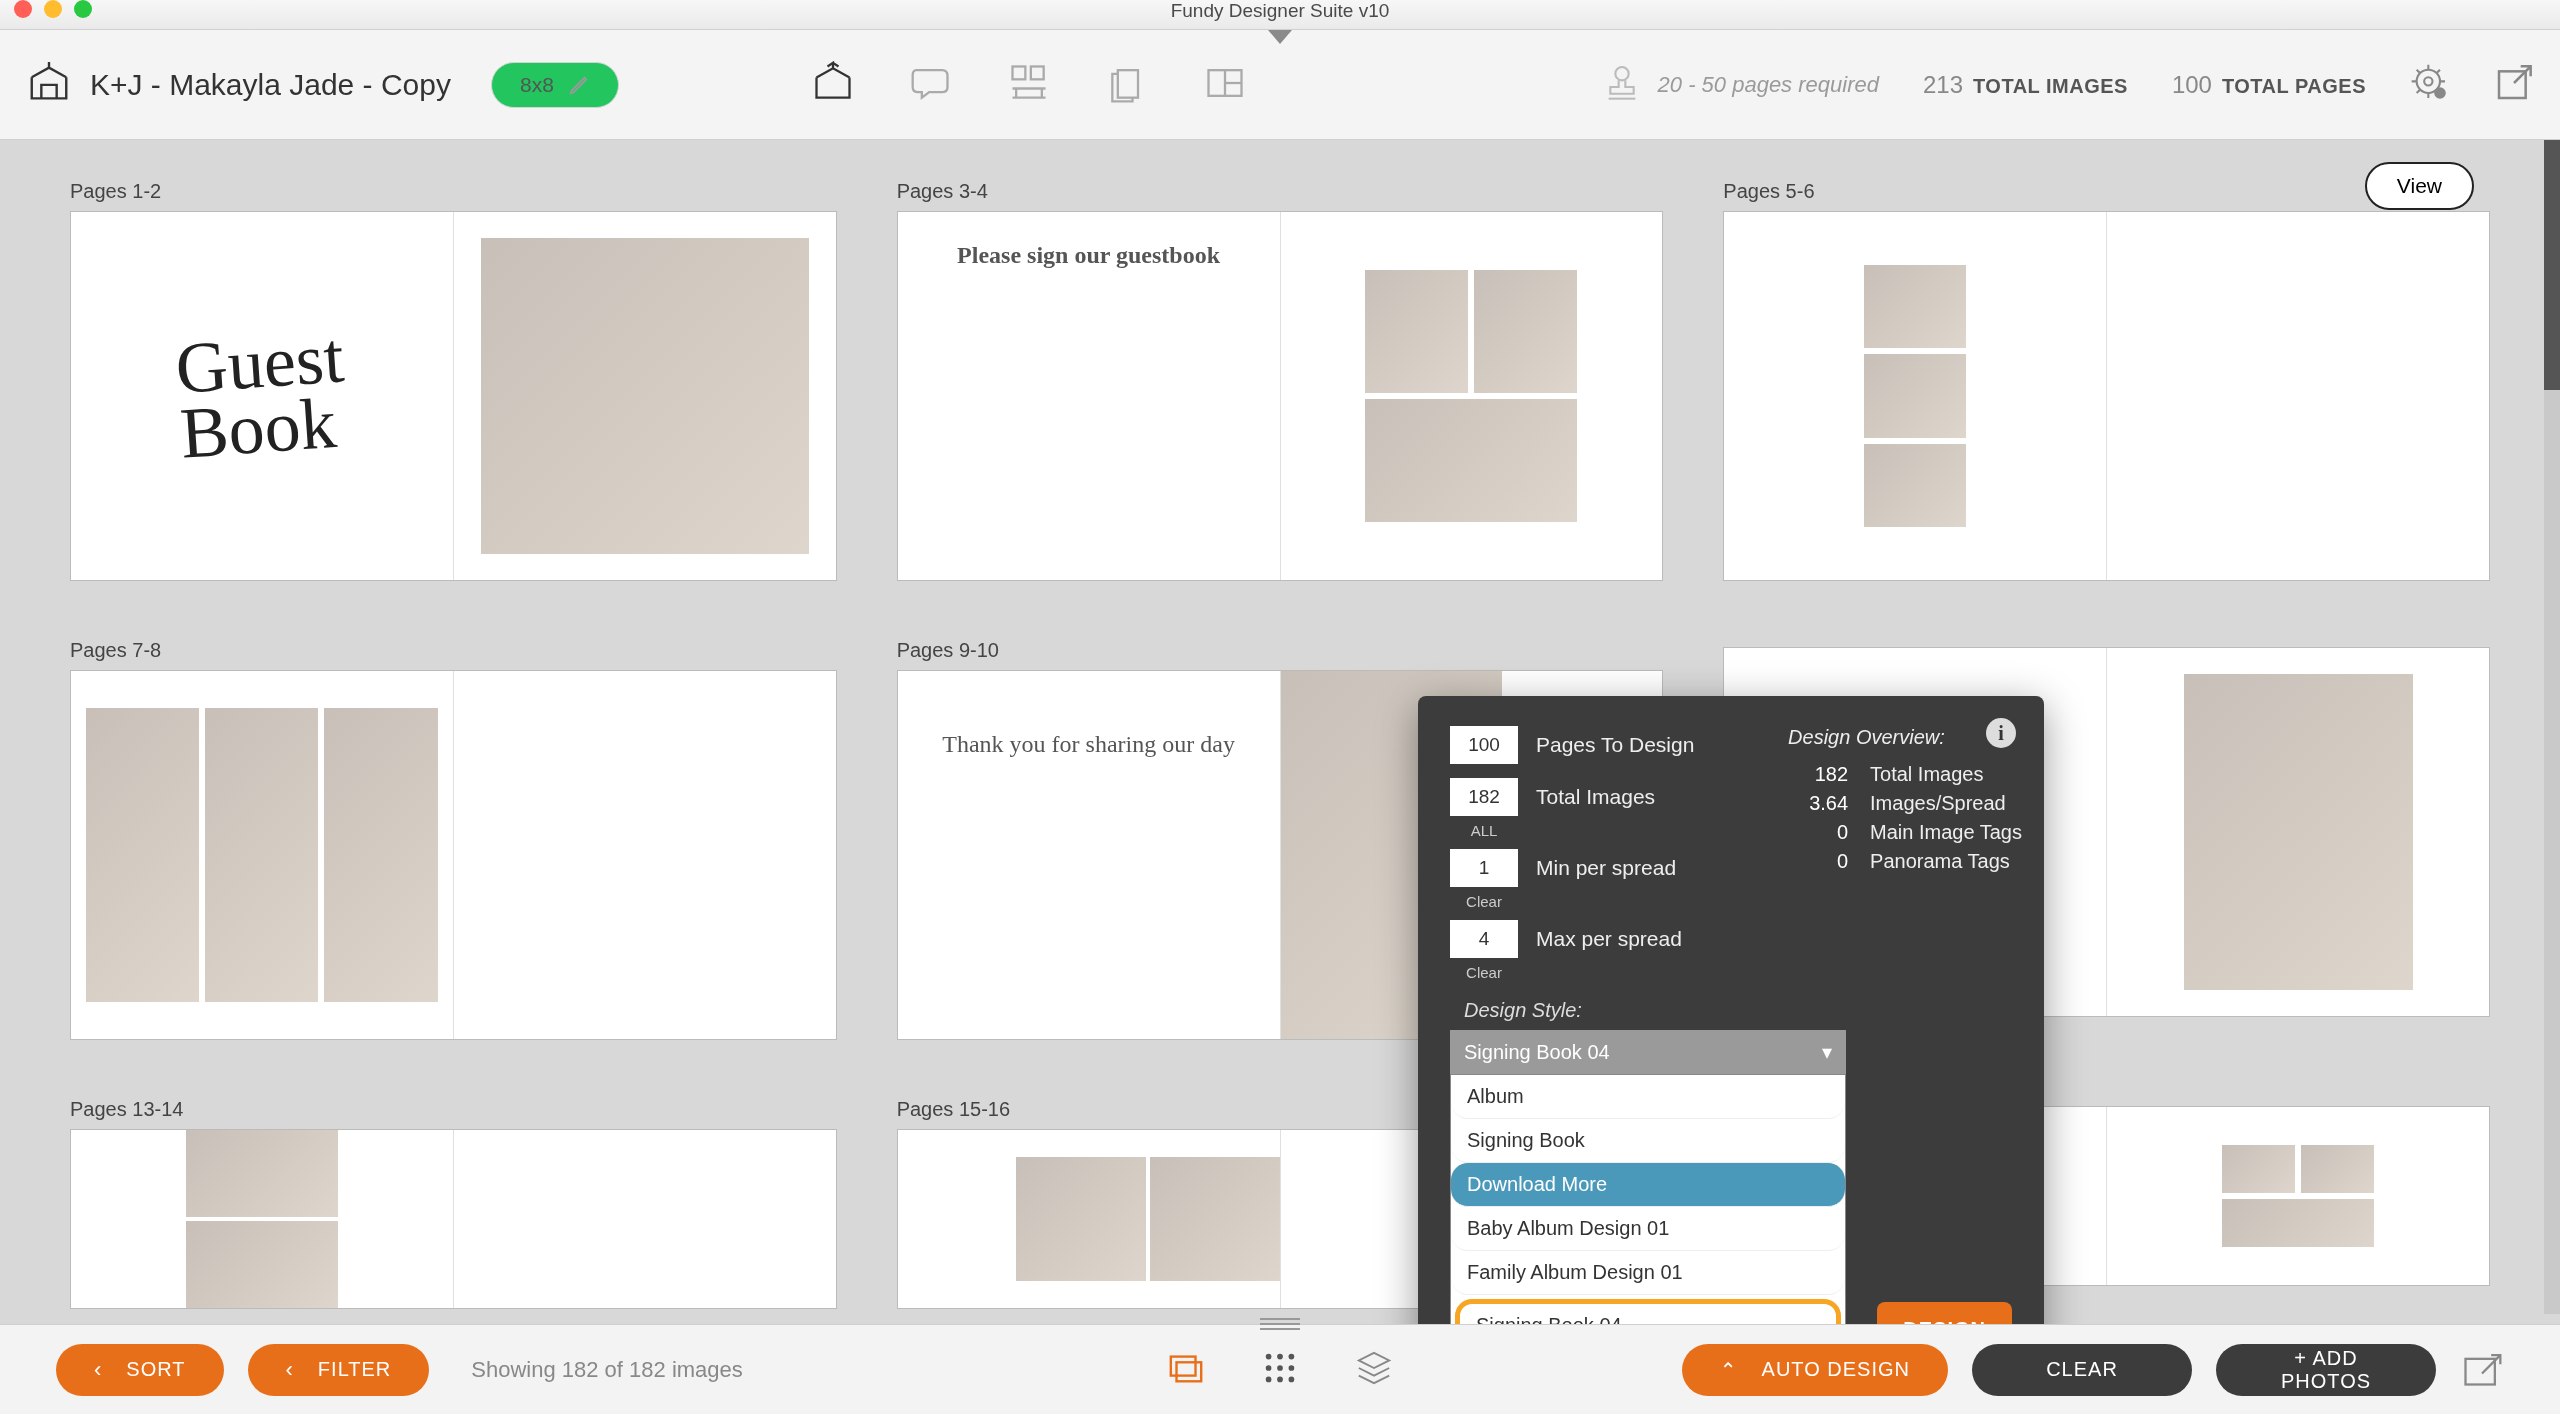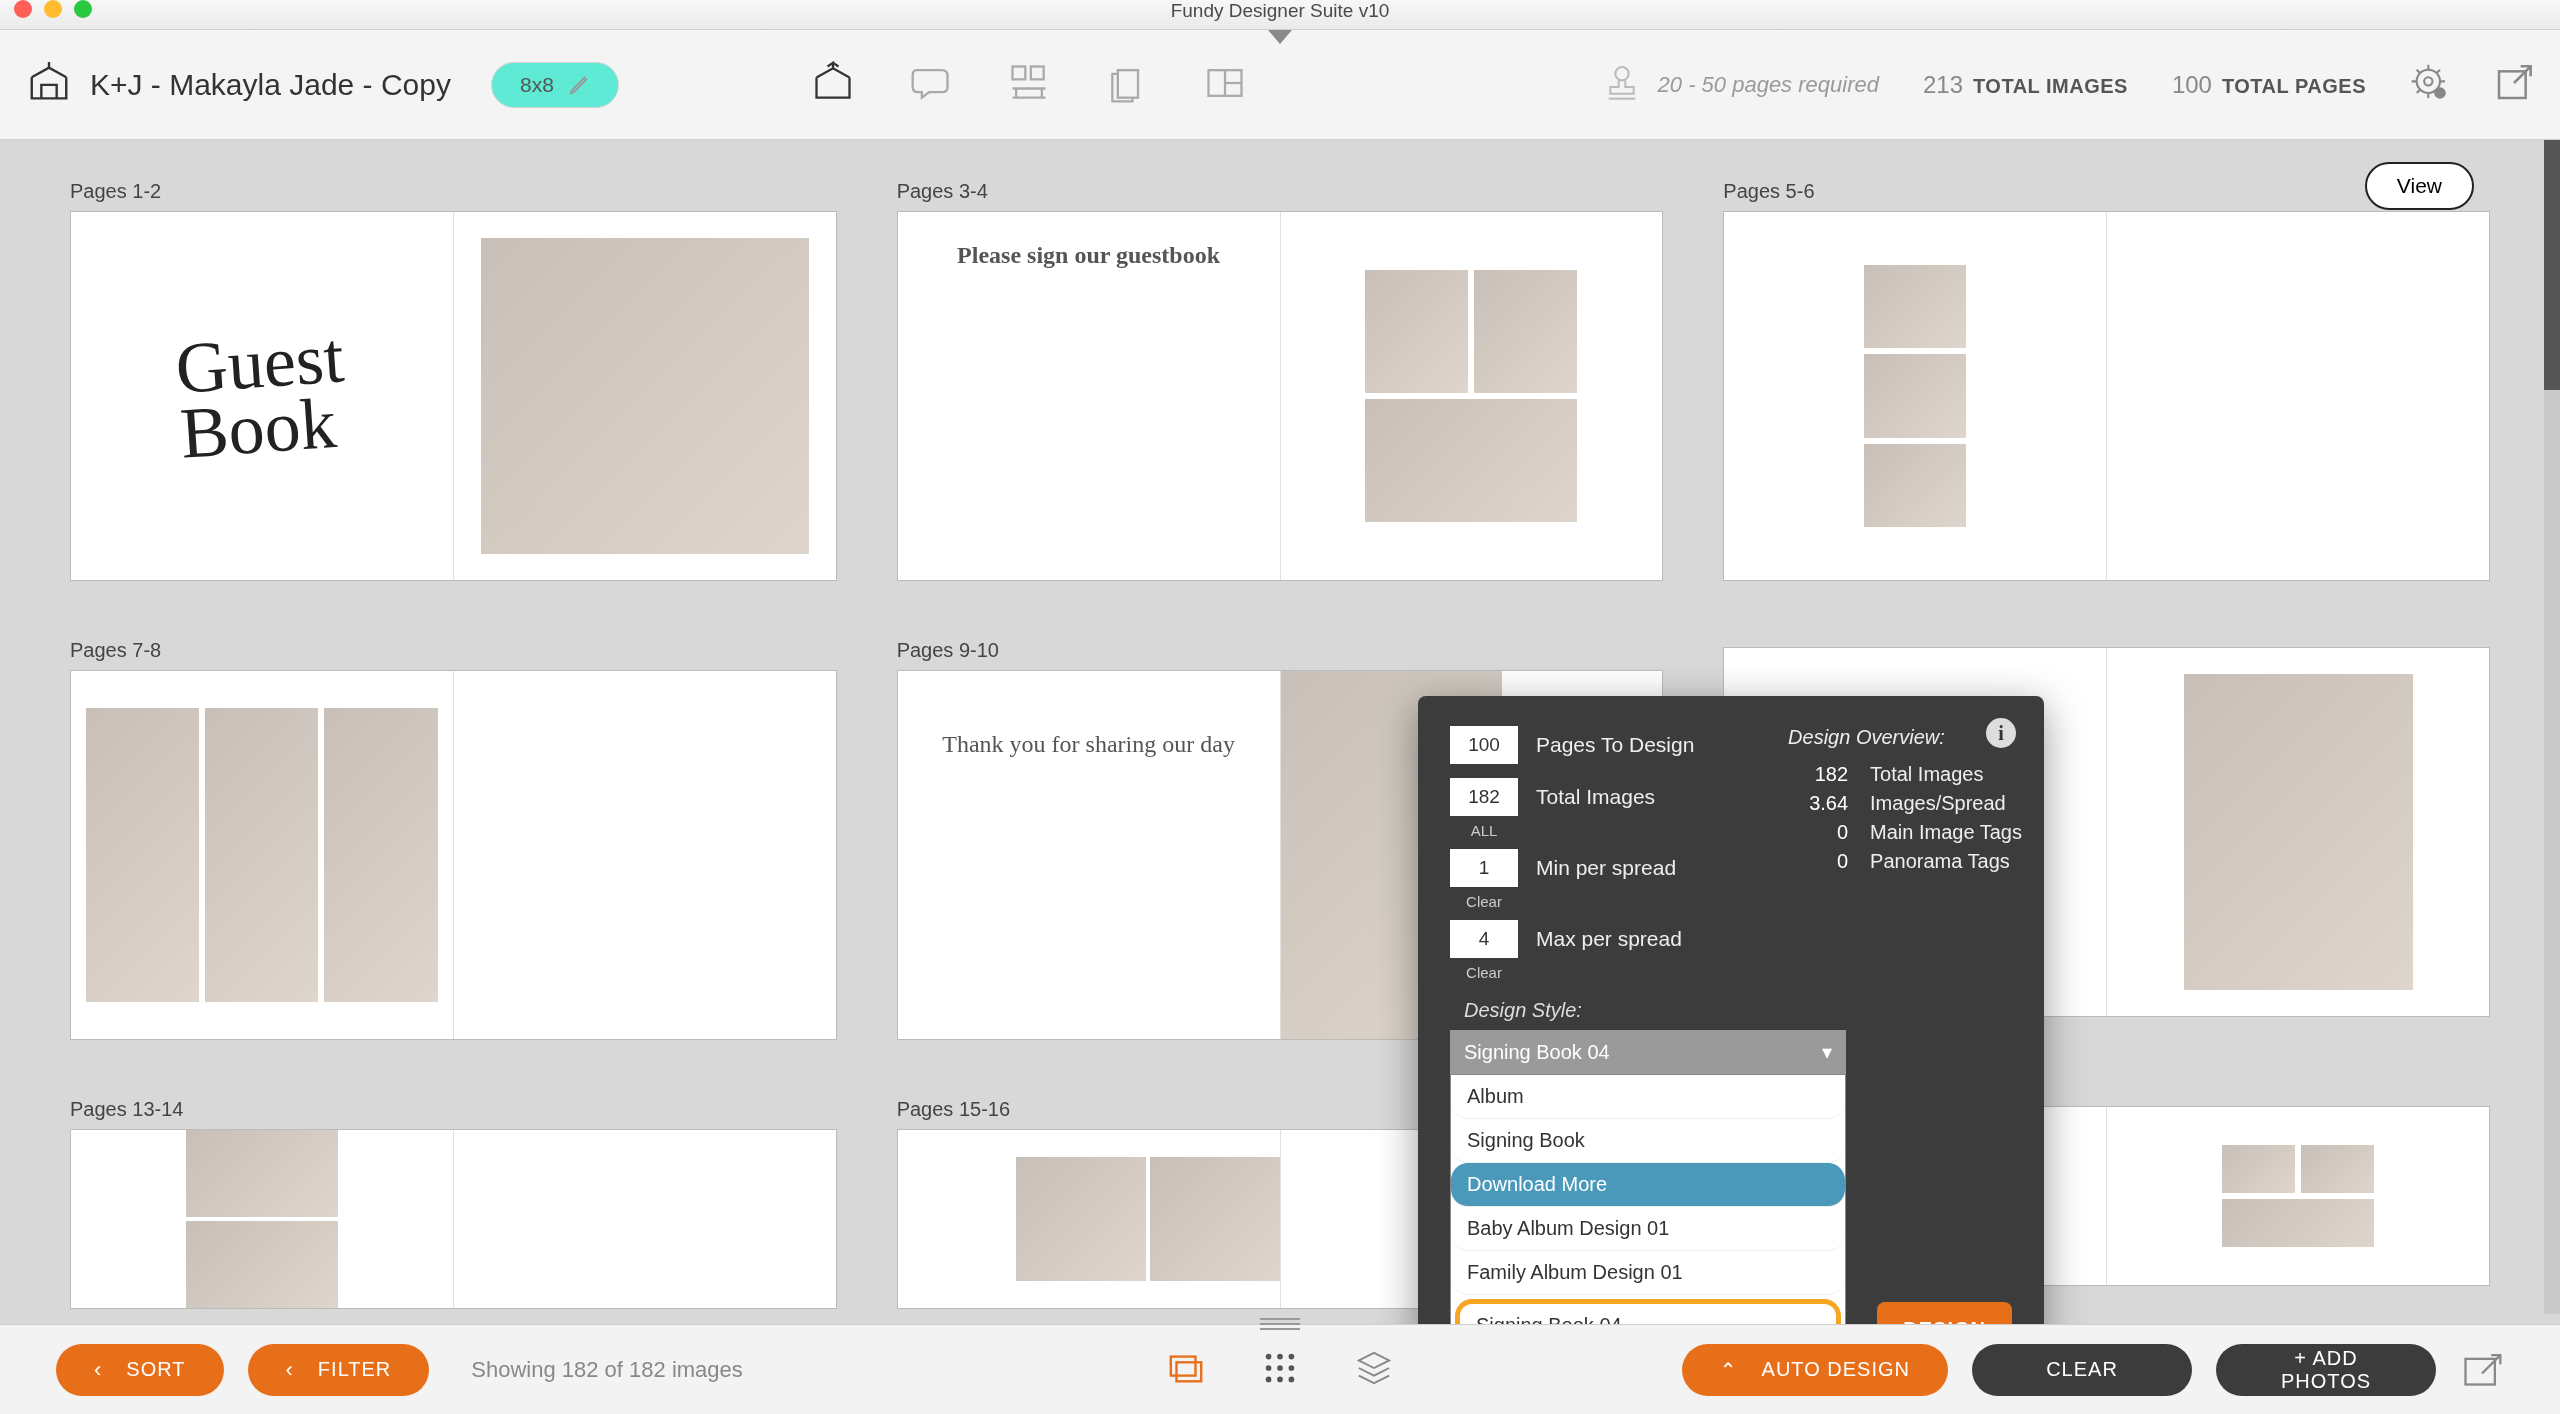--- a/index.html
+++ b/index.html
@@ -10,21 +10,21 @@
   .traffic-lights { display:flex; gap:12px; }
   .tl { width:18px; height:18px; border-radius:50%; }
   .tl.red{background:#ff5f57;} .tl.yellow{background:#febc2e;} .tl.green{background:#28c840;}
   .win-title { position:absolute; left:0; right:0; text-align:center; font-size:19px; color:#4a4a4a; font-weight:500;}
   .tri-down { position:absolute; left:50%; top:30px; transform:translateX(-50%); width:0;height:0;border-left:12px solid transparent;border-right:12px solid transparent;border-top:14px solid #8a8a8a; z-index:5;}
   
   
   .toolbar { height:110px; background:#f4f4f4; border-bottom:1px solid #cfcfcf; display:flex; align-items:center; padding:0 26px; gap:12px;}
   .logo-icon svg{width:46px;height:46px;}
   .project-name{ font-size:30px; color:#333; font-weight:400; margin-left:6px;}
-  .size-pill{ background:#5eead4; border:1px solid #d4d4d4; border-radius:26px; padding:10px 28px; display:flex; align-items:center; gap:14px; margin-left:28px;}
+  .size-pill{ background:#22c55e; border:1px solid #d4d4d4; border-radius:26px; padding:10px 28px; display:flex; align-items:center; gap:14px; margin-left:28px;}
   .size-pill span{font-size:21px; color:#555;}
   .pencil-icon{width:22px;height:22px;}
   .tool-icons{display:flex; gap:54px; margin-left:180px; align-items:center;}
   .tool-icon svg{width:44px;height:44px;}
   .toolbar-right{margin-left:auto; display:flex; align-items:center; gap:44px;}
   .pages-req{display:flex; align-items:center; gap:16px; color:#9a9a9a; font-style:italic; font-size:22px;}
   .stamp-icon svg{width:40px;height:40px;}
   .count-block{display:flex; align-items:baseline; gap:10px;}
   .count-num{font-size:24px; color:#888;}
   .count-label{font-size:20px; color:#555; font-weight:600; letter-spacing:0.5px;}

